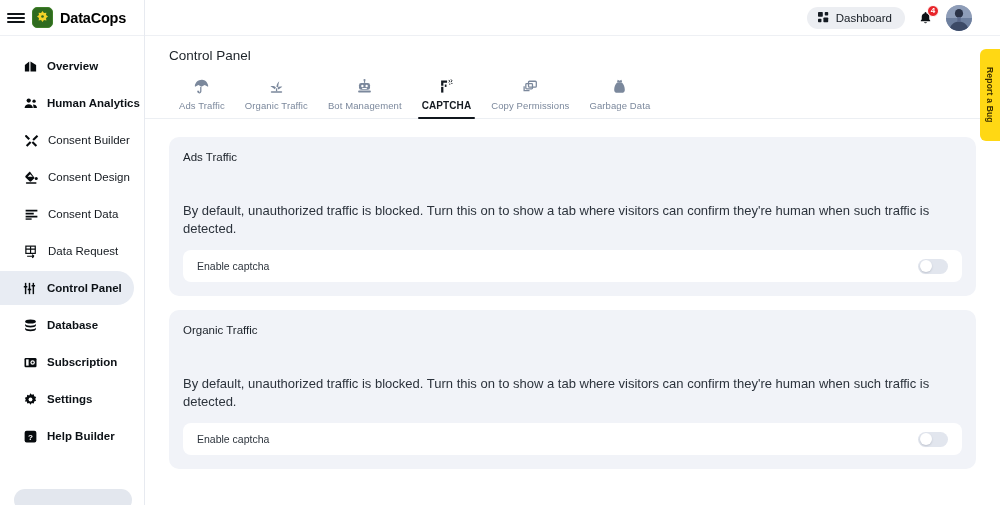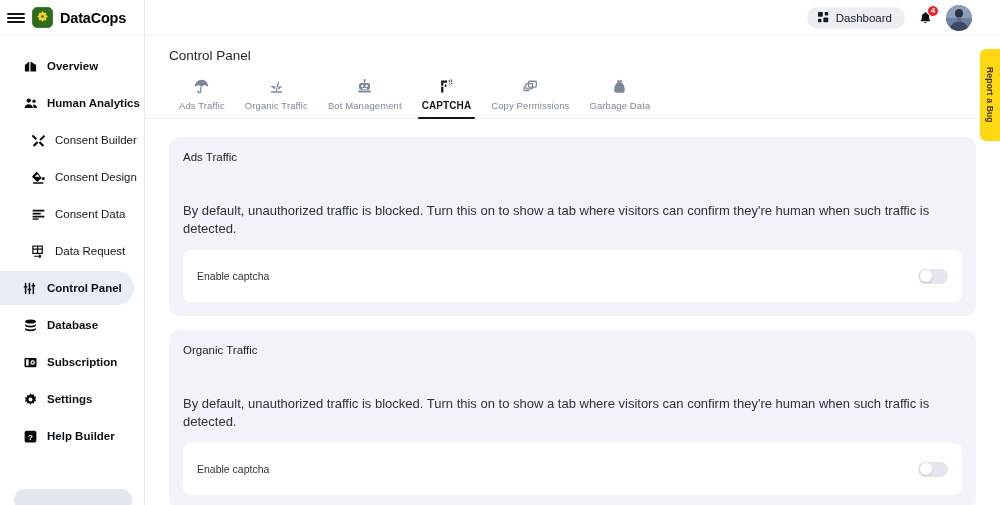--- a/index.html
+++ b/index.html
@@ -54,21 +54,21 @@
     display: flex; align-items: center;
     height: 34px;
     padding-left: 22px;
     margin: 3px 10px 3px 0;
     border-radius: 0 20px 20px 0;
     cursor: pointer;
     color: #0c1116;
     font-size: 11.5px;
     font-weight: bold;
   }
-  .navitem.sub { padding-left: 30px; font-weight: normal; color: #14191f; }
+  .navitem.sub { padding-left: 23px; font-weight: normal; color: #14191f; }
   .navitem.active { background: #e8ecf3; }
   .navitem .ic {
     width: 17px; height: 17px; flex: none;
     display: flex; align-items: center; justify-content: center;
     margin-right: 8px; color: #070b0e;
   }
   .navitem .lbl { white-space: nowrap; }
   .navitem .chev { margin-left: auto; margin-right: 10px; color: #111; display:flex; }
   .sidebar-footer-stub {
     position: absolute; left: 14px; bottom: -6px;
@@ -123,21 +123,21 @@
     margin-bottom: 12px;
   }
   .card-desc {
     font-size: 13px; color: #2c333c; line-height: 1.35;
     margin-bottom: 13px;
     margin-top: 39px;
   }
   .row {
     background: #ffffff;
     border-radius: 8px;
-    height: 52px;
+    height: 32px;
     display: flex; align-items: center;
     padding: 0 14px 0 14px;
   }
   .row-label { font-size: 10.5px; color: #2d343d; }
   .toggle {
     margin-left: auto;
     width: 30px; height: 15px;
     background: #e2e6ee; border-radius: 9px;
     position: relative; cursor: pointer; flex: none;
   }

